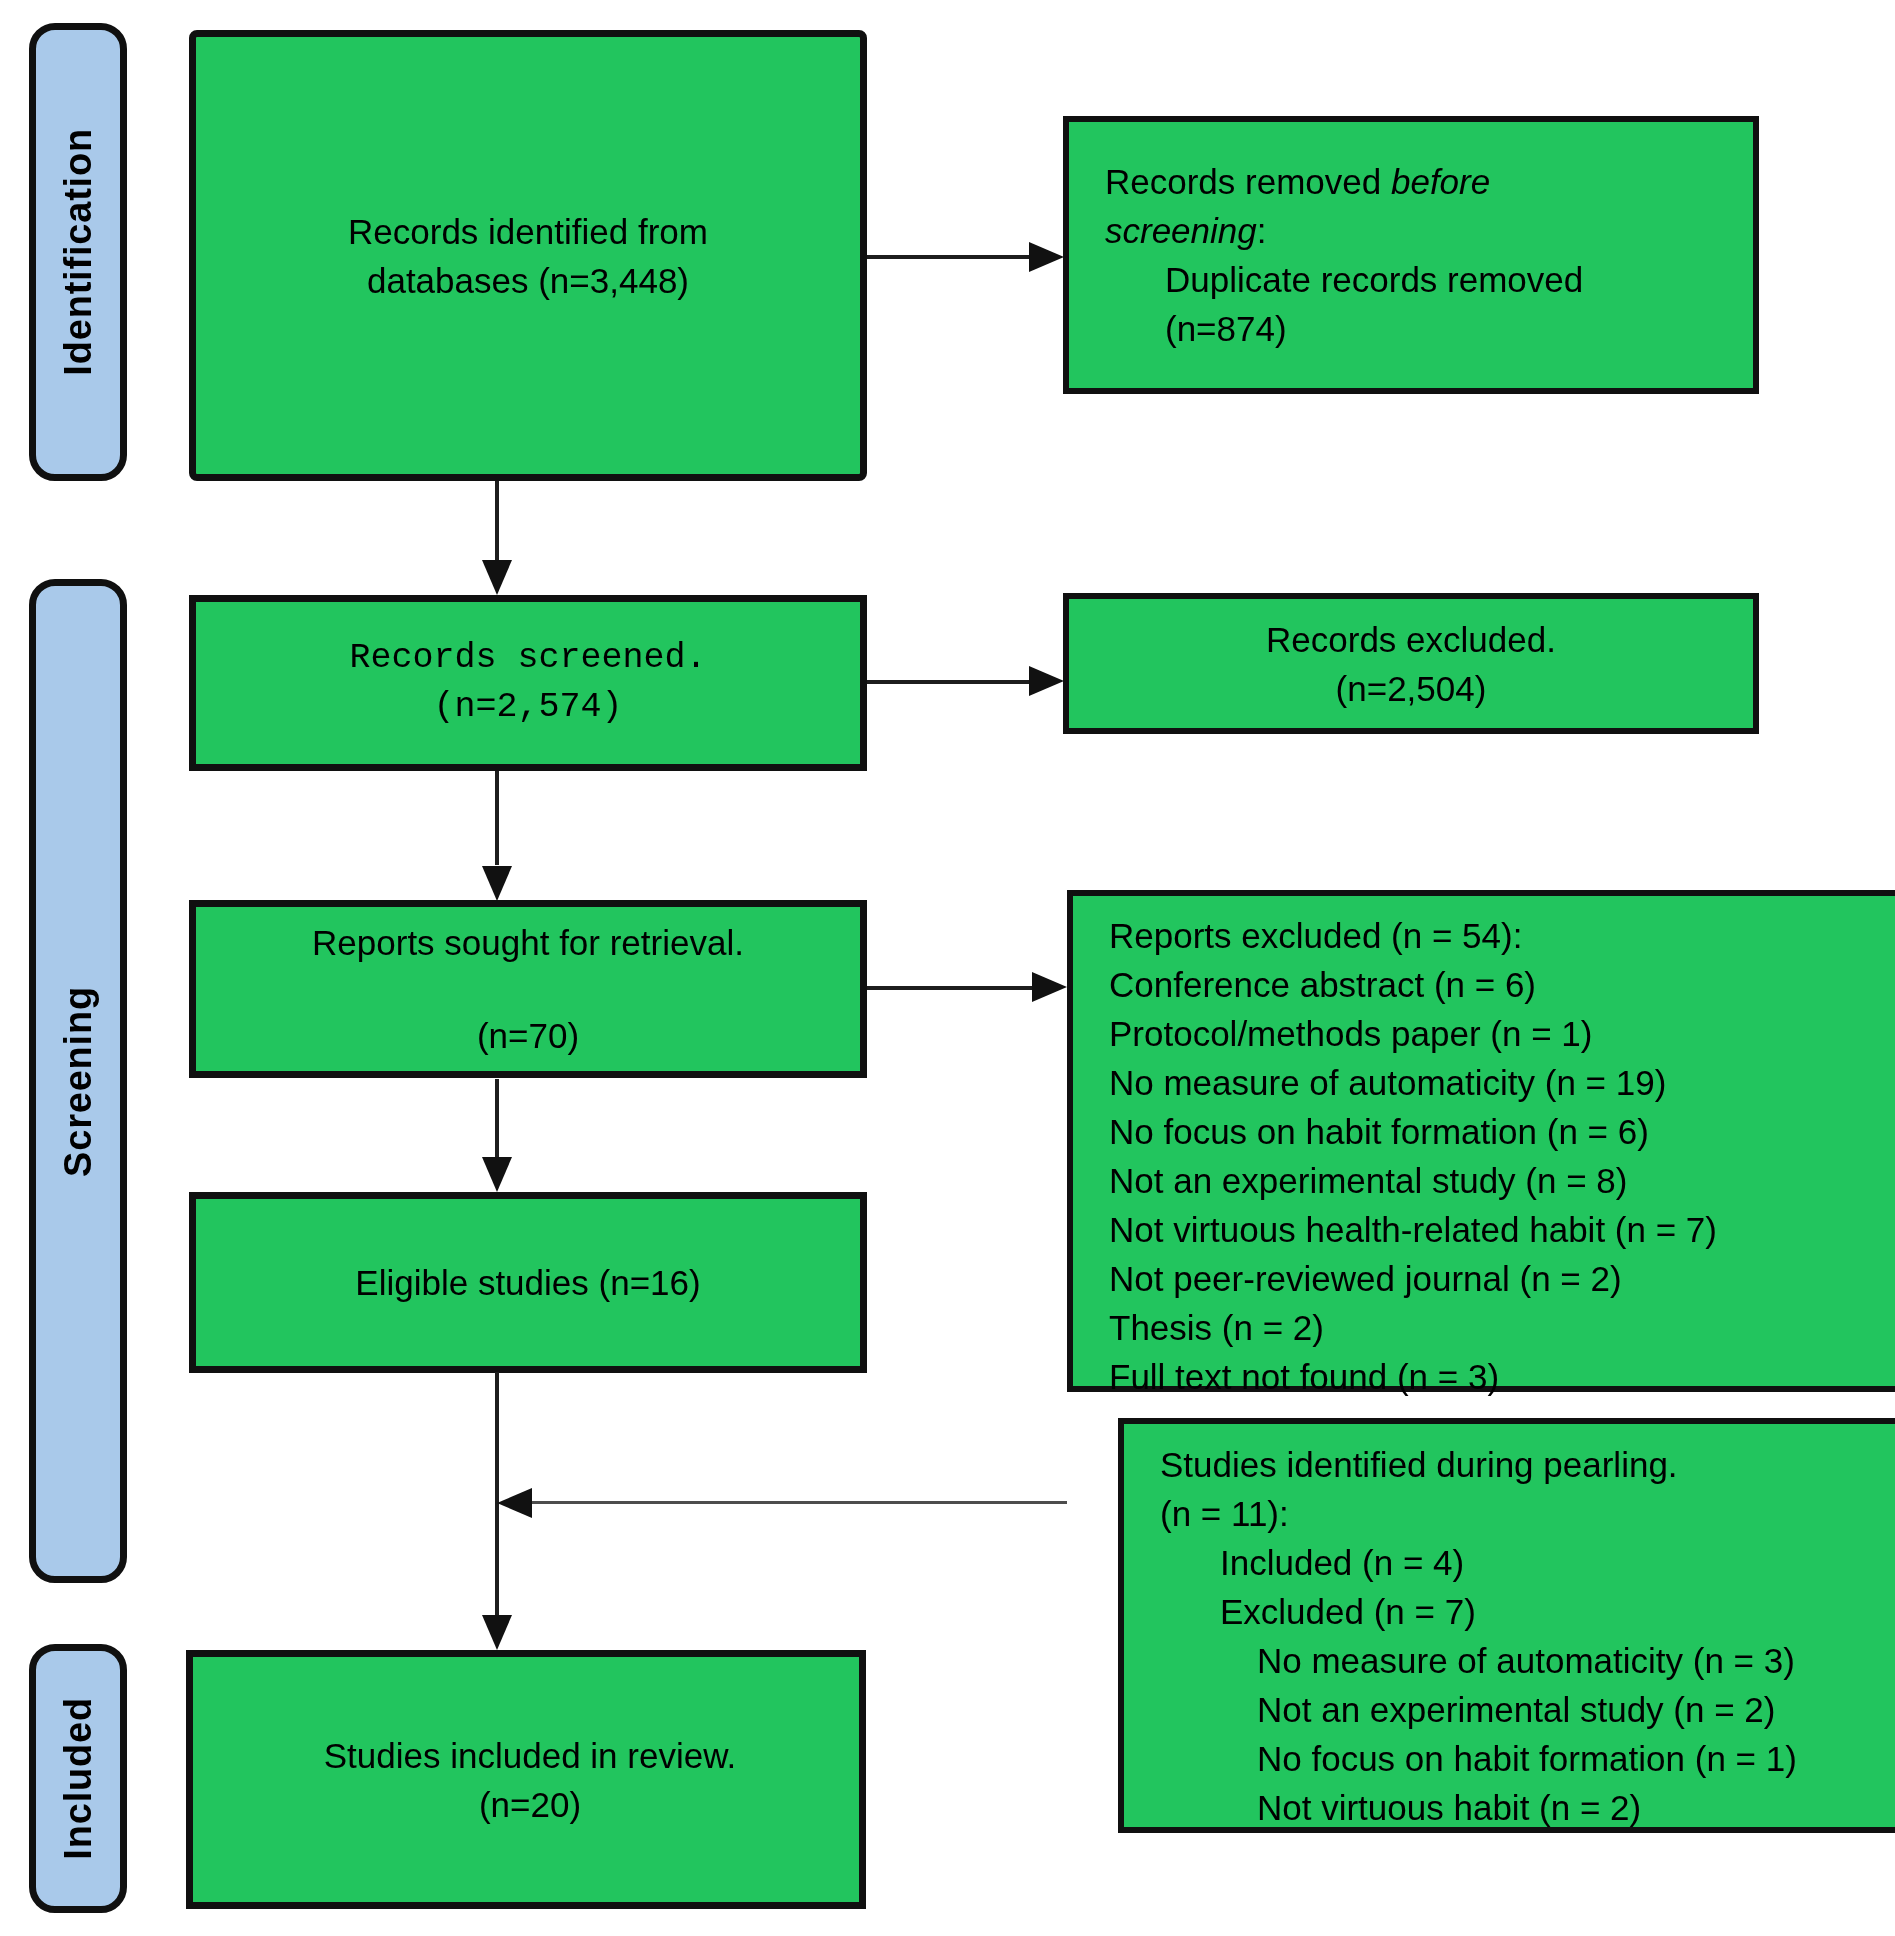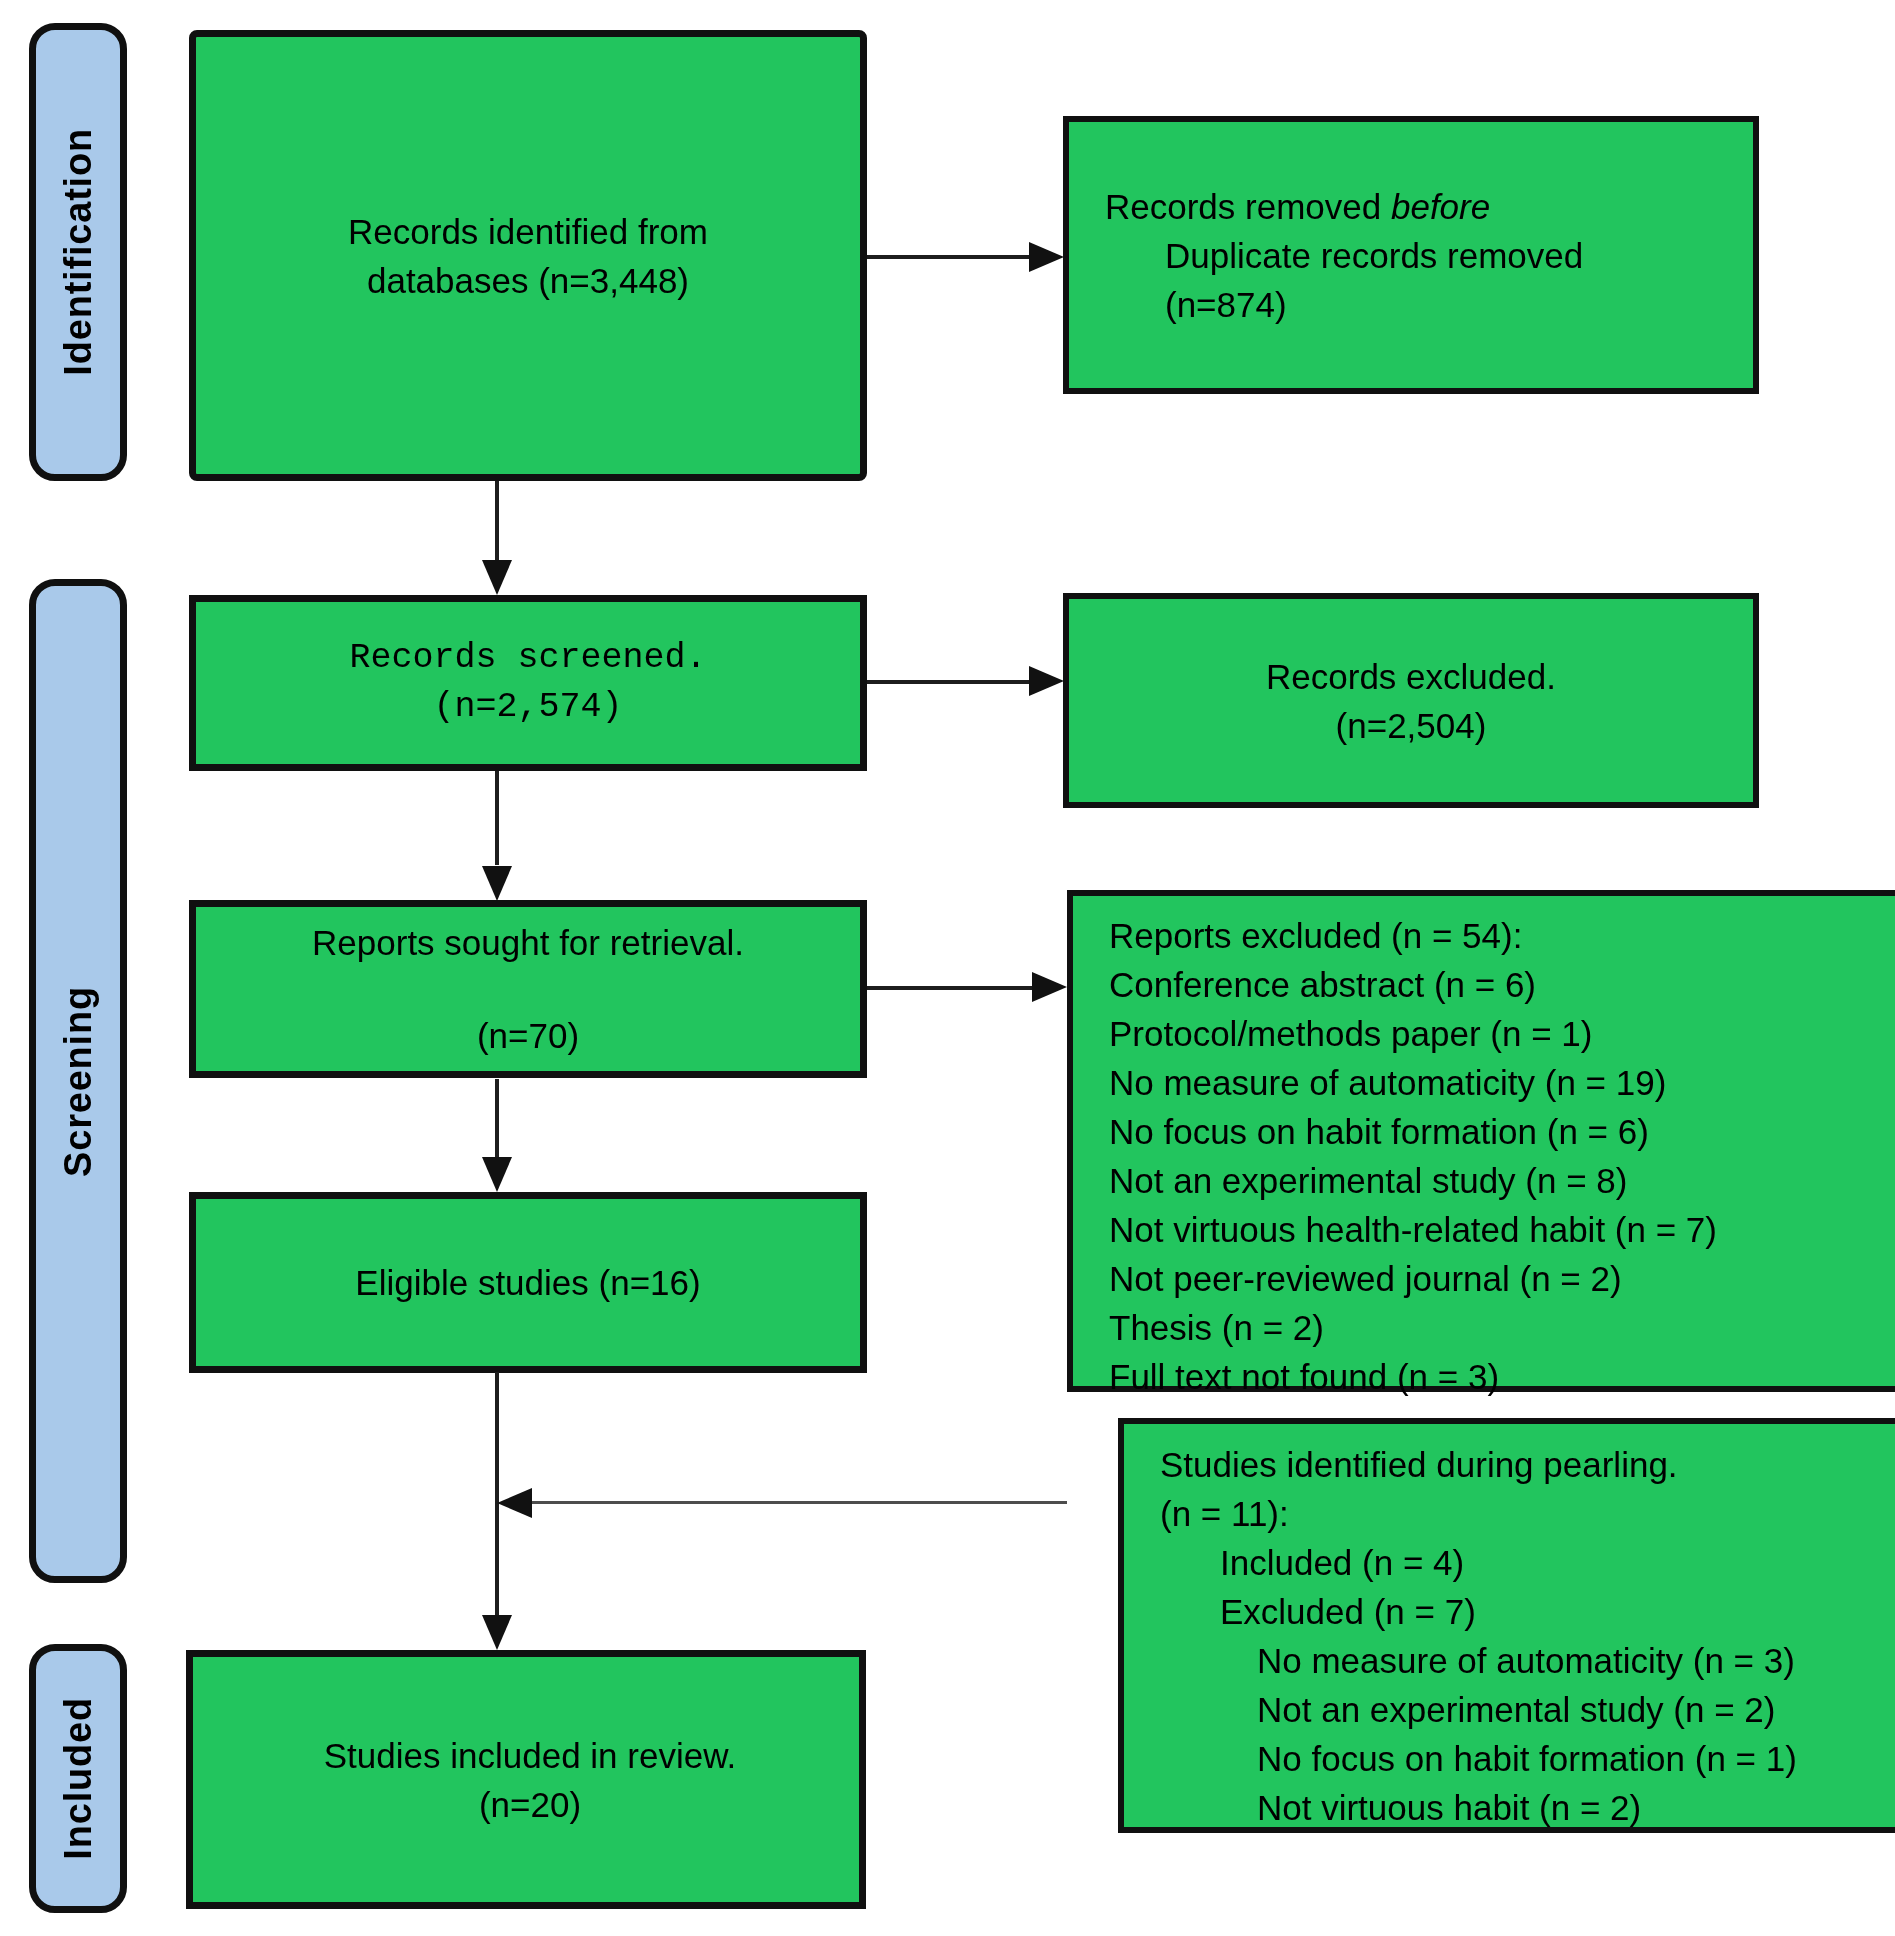--- a/index.html
+++ b/index.html
@@ -108,25 +108,26 @@
     <div class="line">Eligible studies (n=16)</div>
   </div>
 
   <div class="box txt-center" style="left:186px; top:1650px; width:680px; height:259px;padding-left:8px;">
     <div class="line">Studies included in review.</div>
     <div class="line">(n=20)</div>
   </div>
 
   <div class="box rbox txt-left pad-left" style="left:1063px; top:116px; width:696px; height:278px;">
     <div class="line"><span>Records removed </span><i>before</i></div>
+    <div class="line"><i>screening</i><span>:</span></div>
     <div class="line ind1">Duplicate records removed</div>
     <div class="line ind1">(n=874)</div>
   </div>
 
-  <div class="box rbox txt-center" style="left:1063px; top:593px; width:696px; height:215px;">
+  <div class="box rbox txt-center" style="left:1063px; top:593px; width:696px; height:141px;">
     <div class="line">Records excluded.</div>
     <div class="line">(n=2,504)</div>
   </div>
 
   <div class="box rbox txt-left txt-top pad-left" style="left:1067px; top:890px; width:968px; height:502px; padding-top:15px;">
     <div class="line">Reports excluded (n = 54):</div>
     <div class="line">Conference abstract (n = 6)</div>
     <div class="line">Protocol/methods paper (n = 1)</div>
     <div class="line">No measure of automaticity (n = 19)</div>
     <div class="line">No focus on habit formation (n = 6)</div>

